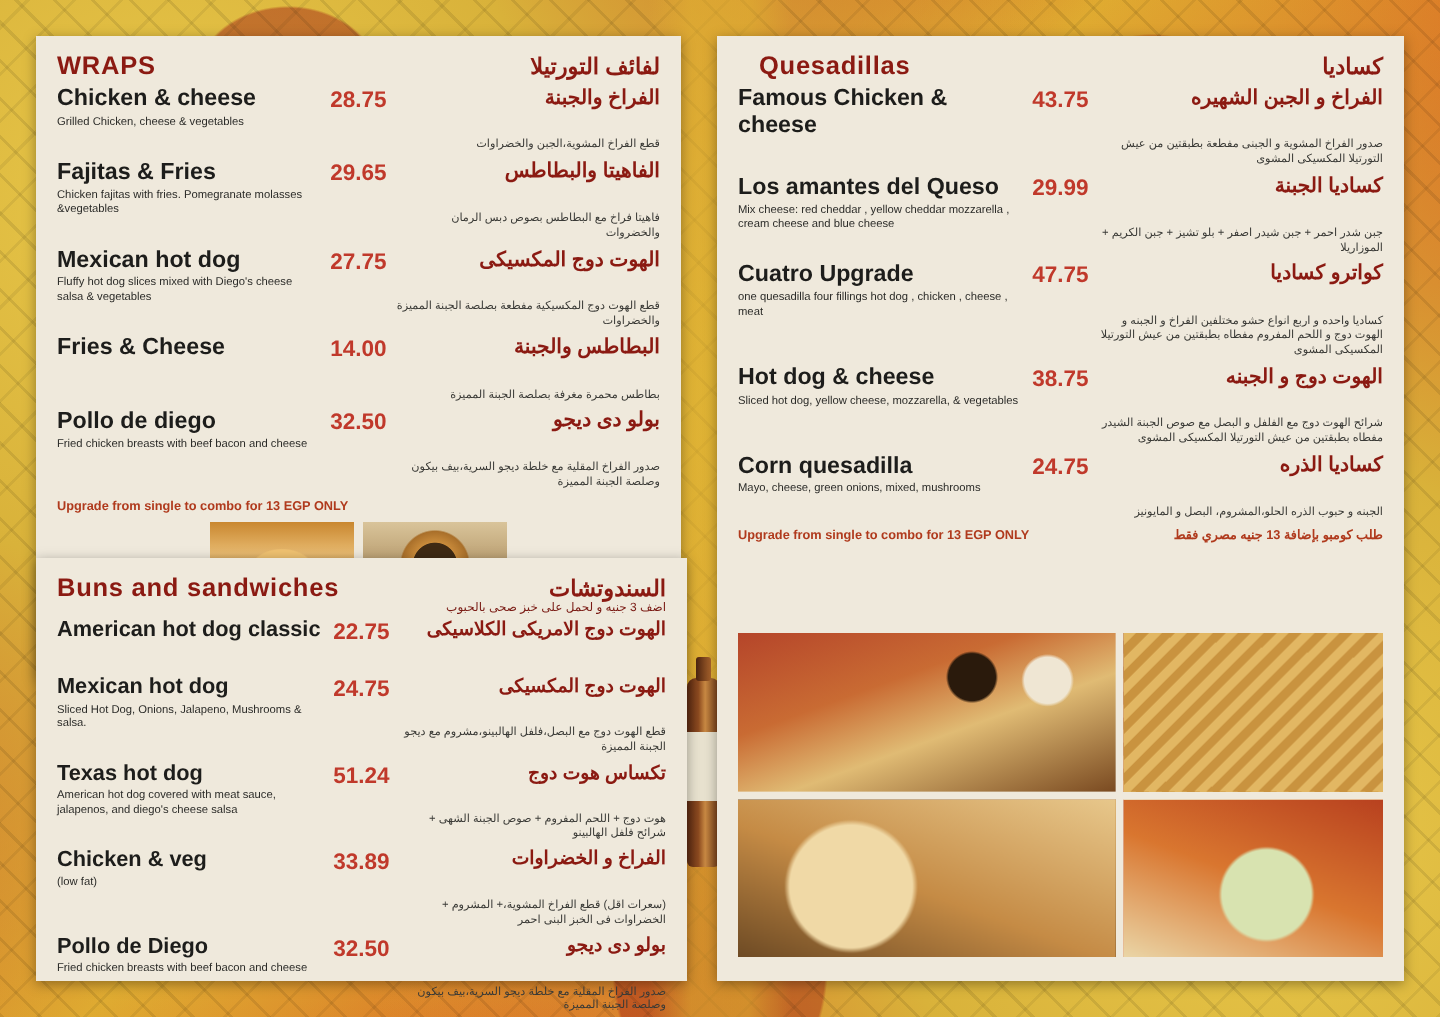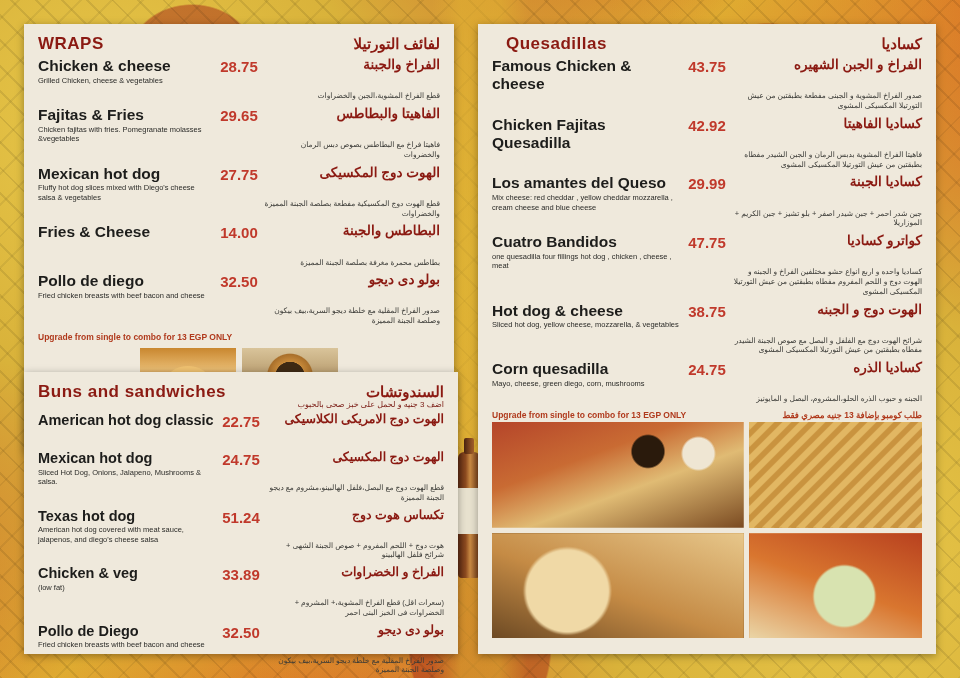--- a/index.html
+++ b/index.html
@@ -390,47 +390,36 @@
         <div class="name">Famous Chicken &amp; cheese</div>
         <div class="desc"></div>
       </div>
       <div class="price">43.75</div>
       <div class="ar">
         <div class="ar-name">الفراخ و الجبن الشهيره</div>
         <div class="ar-desc">صدور الفراخ المشوية و الجبنى مفطعة بطبقتين من عيش التورتيلا المكسيكى المشوى</div>
       </div>
     </div>
 
-    <div class="item big">
-      <div class="en">
-        <div class="name">Chicken Fajitas Quesadilla</div>
-        <div class="desc"></div>
-      </div>
-      <div class="price">42.92</div>
-      <div class="ar">
-        <div class="ar-name">كساديا الفاهيتا</div>
-        <div class="ar-desc">فاهيتا الفراخ المشوية بدبس الرمان و الجبن الشيدر مفطاه بطبقتين من عيش التورتيلا المكسيكى المشوى</div>
-      </div>
-    </div>
 
     <div class="item big">
       <div class="en">
         <div class="name">Los amantes del Queso</div>
         <div class="desc">Mix cheese: red cheddar , yellow cheddar mozzarella , cream cheese and blue cheese</div>
       </div>
       <div class="price">29.99</div>
       <div class="ar">
         <div class="ar-name">كساديا الجبنة</div>
         <div class="ar-desc">جبن شدر احمر + جبن شيدر اصفر + بلو تشيز + جبن الكريم + الموزاريلا</div>
       </div>
     </div>
 
     <div class="item big">
       <div class="en">
-        <div class="name">Cuatro Bandidos</div>
+        <div class="name">Cuatro Upgrade</div>
         <div class="desc">one quesadilla four fillings hot dog , chicken , cheese , meat</div>
       </div>
       <div class="price">47.75</div>
       <div class="ar">
         <div class="ar-name">كواترو كساديا</div>
         <div class="ar-desc">كساديا واحده و اربع انواع حشو مختلفين الفراخ و الجبنه و الهوت دوج و اللحم المفروم مفطاه بطبقتين من عيش التورتيلا المكسيكى المشوى</div>
       </div>
     </div>
 
     <div class="item big">
@@ -441,21 +430,21 @@
       <div class="price">38.75</div>
       <div class="ar">
         <div class="ar-name">الهوت دوج و الجبنه</div>
         <div class="ar-desc">شرائح الهوت دوج مع الفلفل و البصل مع صوص الجبنة الشيدر مفطاه بطبقتين من عيش التورتيلا المكسيكى المشوى</div>
       </div>
     </div>
 
     <div class="item big">
       <div class="en">
         <div class="name">Corn quesadilla</div>
-        <div class="desc">Mayo, cheese, green diego, corn, mushrooms</div>
+        <div class="desc">Mayo, cheese, green onions, mixed, mushrooms</div>
       </div>
       <div class="price">24.75</div>
       <div class="ar">
         <div class="ar-name">كساديا الذره</div>
         <div class="ar-desc">الجبنه و حبوب الذره الحلو،المشروم، البصل و المايونيز</div>
       </div>
     </div>
 
     <div class="upgrade">
       <span>Upgrade from single to combo for 13 EGP ONLY</span>

